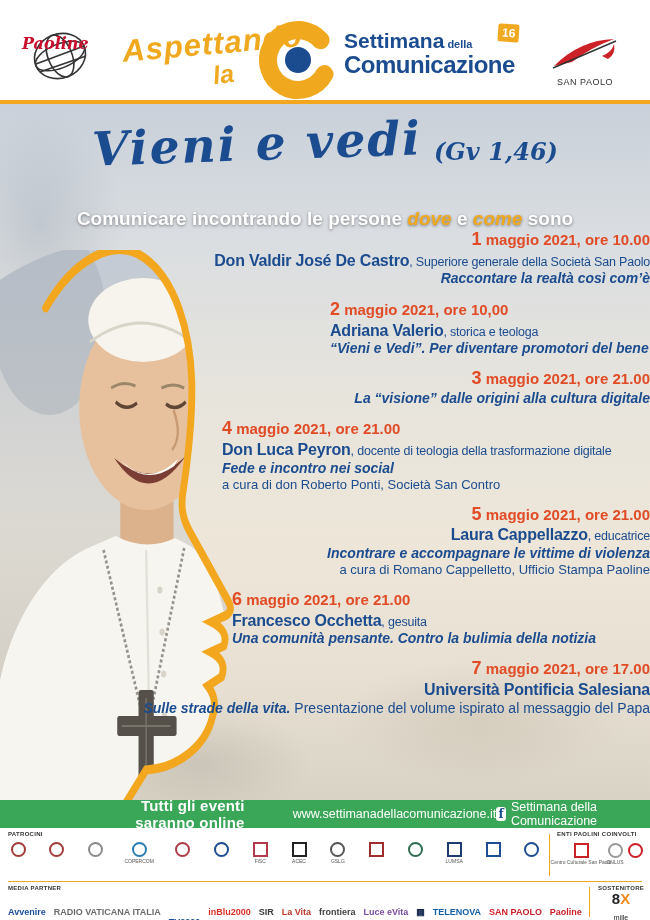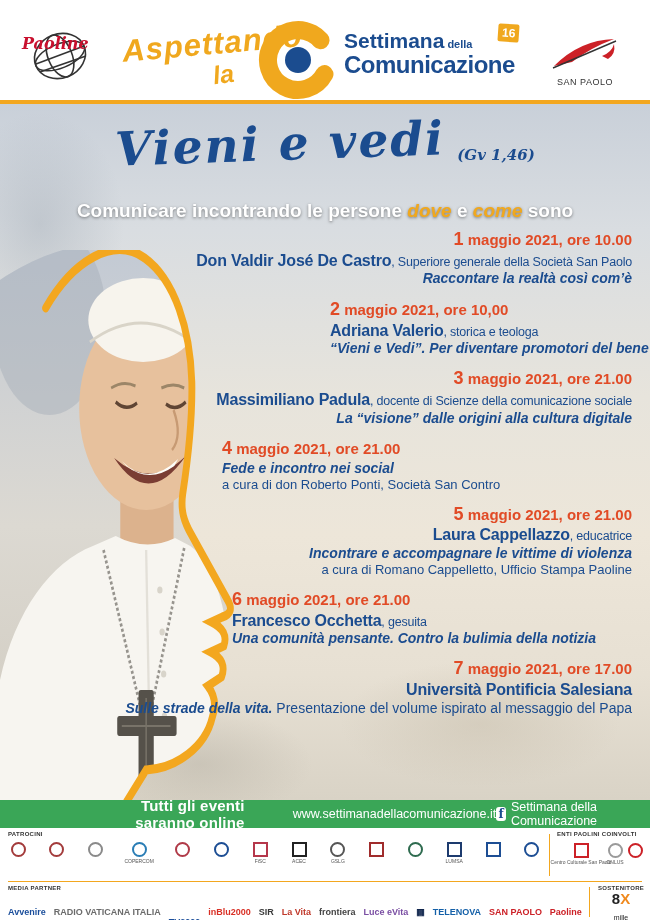--- a/index.html
+++ b/index.html
@@ -29,28 +29,28 @@
     background:
       radial-gradient(120px 160px at 40px 120px, rgba(150,160,172,.35), rgba(150,160,172,0) 70%),
       radial-gradient(200px 90px at 480px 620px, rgba(190,180,160,.35), rgba(190,180,160,0) 70%),
       radial-gradient(160px 80px at 200px 660px, rgba(175,170,158,.4), rgba(175,170,158,0) 70%),
       linear-gradient(180deg,#c9d0d9 0%,#d9dde1 18%,#e7e4dc 42%,#ede6d9 62%,#e7e0d3 82%,#d9d3c6 100%);
   }
   .pope-svg{position:absolute;top:250px;left:0;width:255px;height:552px;z-index:1;pointer-events:none;}
   
   .hero-title{position:absolute;top:116px;left:0;width:650px;text-align:center;color:#1b4c8f;z-index:2;}
   .hero-script{font-family:"DejaVu Serif",serif;font-style:italic;font-weight:bold;font-size:47px;letter-spacing:2px;display:inline-block;transform:rotate(-2deg);}
-  .hero-ref{font-family:"DejaVu Serif",serif;font-style:italic;font-weight:bold;font-size:15px;margin-left:12px;}
-  .hero-sub{position:absolute;top:200px;left:0;width:650px;text-align:center;z-index:2;
+  .hero-ref{font-family:"DejaVu Serif",serif;font-style:italic;font-weight:bold;font-size:24px;margin-left:12px;}
+  .hero-sub{position:absolute;top:208px;left:0;width:650px;text-align:center;z-index:2;
     color:#fff;font-weight:bold;font-size:19px;text-shadow:0 1px 3px rgba(40,40,40,.55);}
   .hl{color:#f0a81e;font-style:italic;}
   
   .events{position:absolute;top:229px;left:0;width:650px;z-index:2;color:#1b4c8f;}
   .event{margin-bottom:11px;line-height:1.22;}
-  .event.right{text-align:right;padding-right:18px;}
+  .event.right{text-align:right;}
   .event.left{text-align:left;}
   .e2{padding-left:330px;} .e4{padding-left:222px;} .e6{padding-left:232px;} .e8{padding-left:248px;}
   .ev-date{color:#e14b26;font-weight:bold;font-size:15px;}
   .ev-day{font-size:18px;}
   .ev-name{font-size:16px;font-weight:bold;letter-spacing:-0.2px;}
   .ev-role{font-size:12.5px;font-weight:normal;}
   .ev-title{font-size:14px;font-weight:bold;font-style:italic;}
   .ev-title .rest{font-weight:normal;font-style:normal;font-size:14px;}
   .ev-extra{font-size:13px;}
   
@@ -184,27 +184,27 @@
 
   <div class="event left e2">
     <div class="ev-date"><span class="ev-day">2</span><span> maggio 2021, ore 10,00</span></div>
     <div class="ev-name"><span>Adriana Valerio</span><span class="ev-role">, storica e teologa</span></div>
     <div class="ev-title"><span>“Vieni e Vedi”. Per diventare promotori del bene</span><span class="rest"></span></div>
 
   </div>
 
   <div class="event right e3">
     <div class="ev-date"><span class="ev-day">3</span><span> maggio 2021, ore 21.00</span></div>
-    <div class="ev-name"><span>Massimiliano Padula</span><span class="ev-role">, docente di Scienze della comunicazione sociale</span></div>
     <div class="ev-title"><span>La “visione” dalle origini alla cultura digitale</span><span class="rest"></span></div>
 
   </div>
 
   <div class="event left e4">
     <div class="ev-date"><span class="ev-day">4</span><span> maggio 2021, ore 21.00</span></div>
+    <div class="ev-name"><span>Don Luca Peyron</span><span class="ev-role">, docente di teologia della trasformazione digitale</span></div>
     <div class="ev-title"><span>Fede e incontro nei social</span><span class="rest"></span></div>
     <div class="ev-extra auto-hide">a cura di don Roberto Ponti, Società San Contro</div>
   </div>
 
   <div class="event right e5">
     <div class="ev-date"><span class="ev-day">5</span><span> maggio 2021, ore 21.00</span></div>
     <div class="ev-name"><span>Laura Cappellazzo</span><span class="ev-role">, educatrice</span></div>
     <div class="ev-title"><span>Incontrare e accompagnare le vittime di violenza</span><span class="rest"></span></div>
     <div class="ev-extra auto-hide">a cura di Romano Cappelletto, Ufficio Stampa Paoline</div>
   </div>

